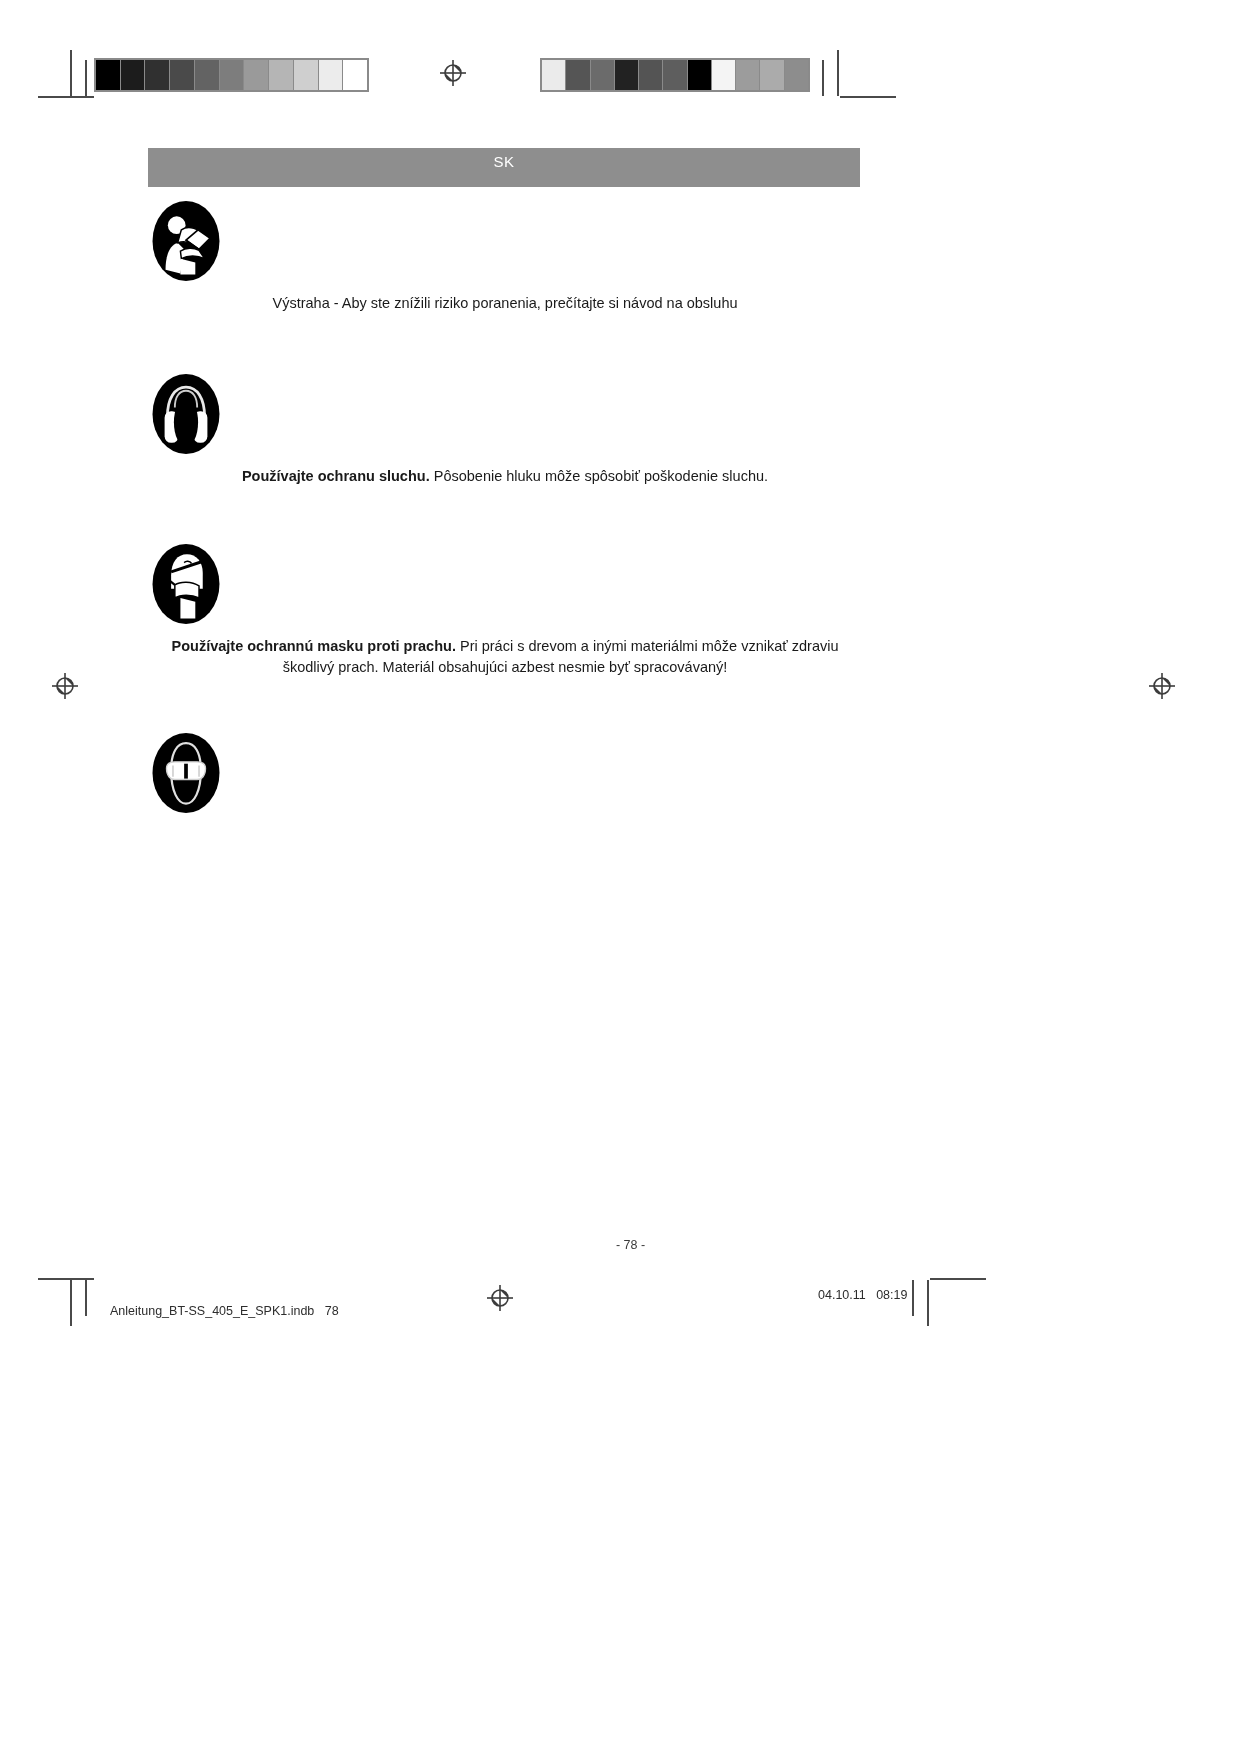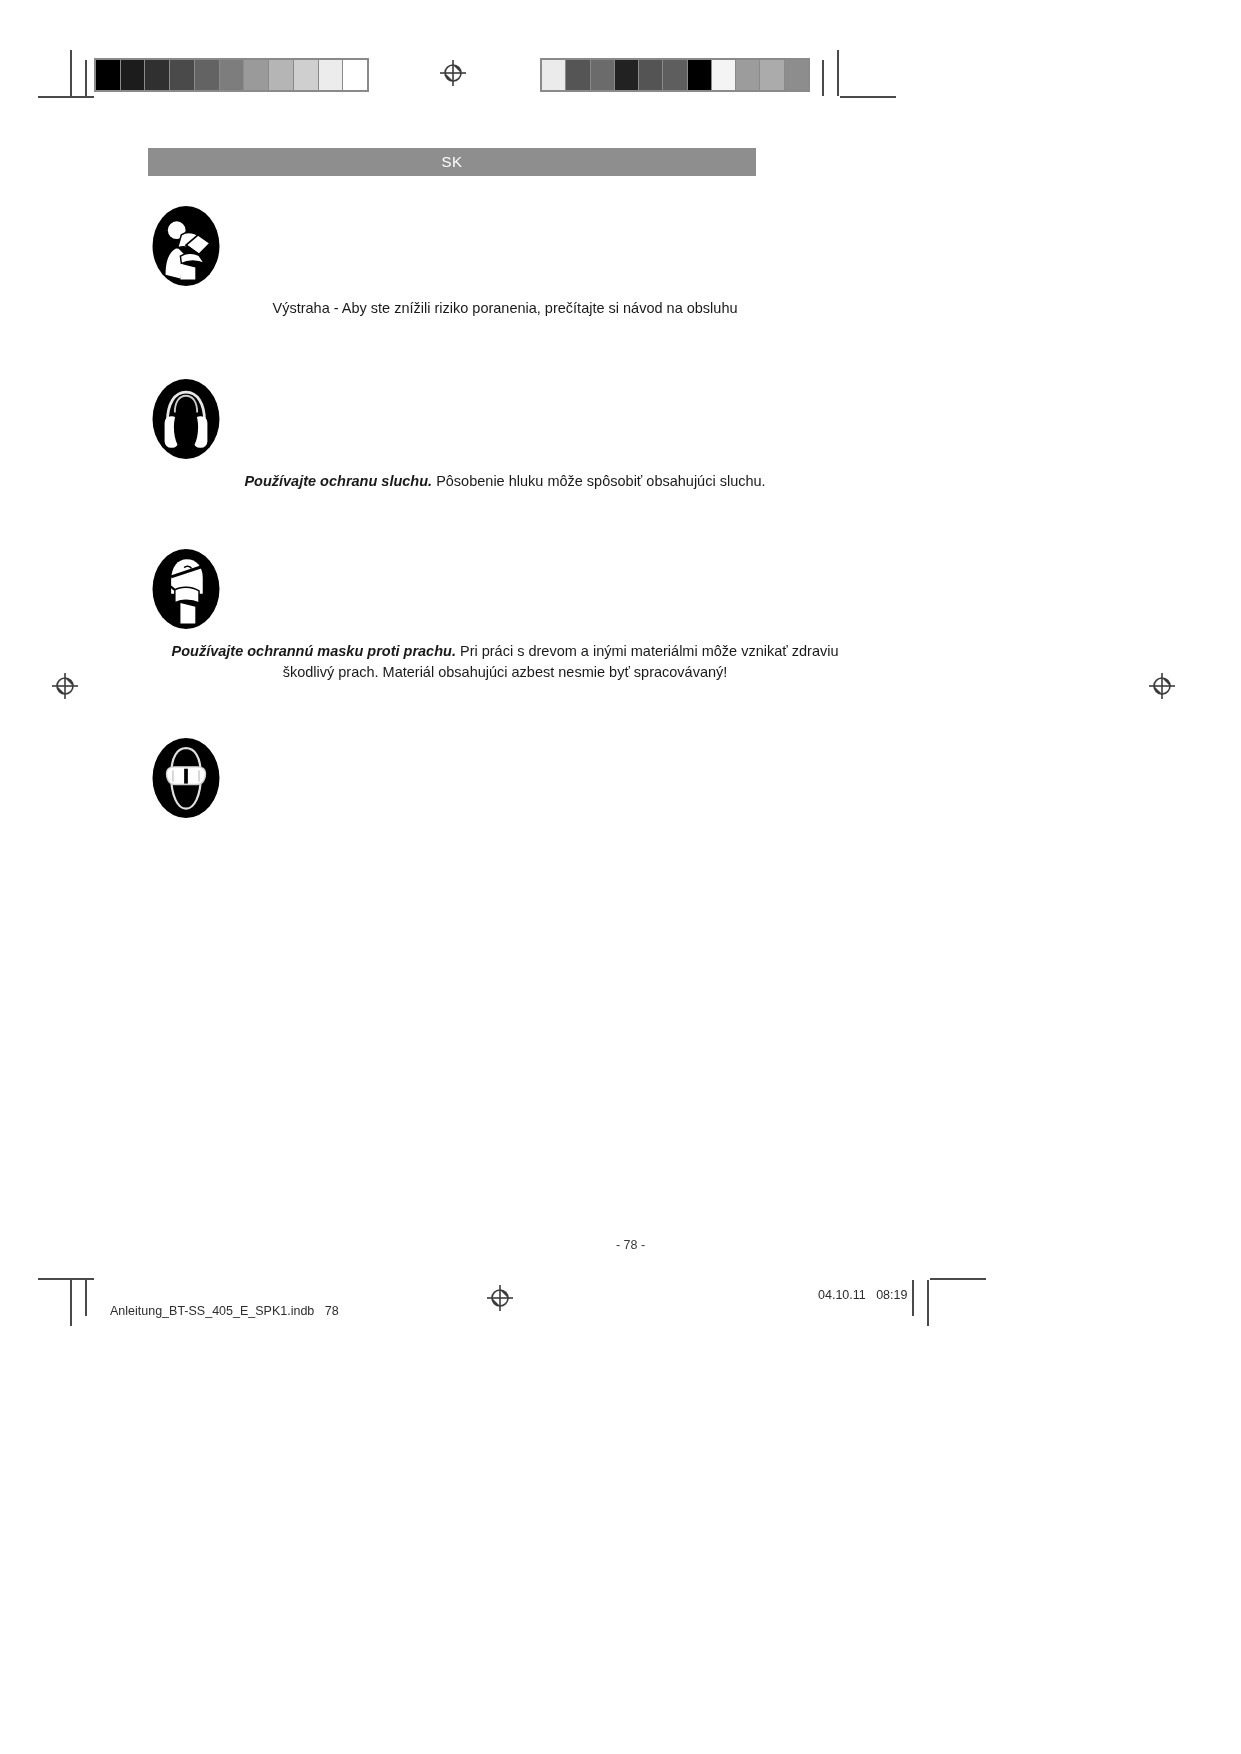--- a/index.html
+++ b/index.html
@@ -50,43 +50,42 @@
     top: 148px;
     width: 740px;
   }
 
   .lang-bar {
     background: #8e8e8e;
     color: #ffffff;
     text-align: center;
     font-size: 15px;
     letter-spacing: 0.4px;
-    padding: 5px 0 6px 0;
-    width: 608px;
-    margin-bottom: 30px;
+    padding: 5px 0 17px 0;
+    width: 712px;
+    margin-bottom: 14px;
   }
 
   .block {
     margin-bottom: 30px;
   }
   .block .pictogram {
     margin-left: 4px;
     margin-bottom: 12px;
   }
   .block .pictogram svg { display: block; }
 
   .block .caption {
     font-size: 14.5px;
     line-height: 1.42;
     max-width: 714px;
     text-align: center;
   }
   .block .caption b {
     font-weight: bold;
-    font-style: italic;
   }
 
   .sp-1 { height: 30px; }
   .sp-2 { height: 28px; }
   .sp-3 { height: 26px; }
 
   
   .page-number {
     position: absolute;
     left: 0;
@@ -218,21 +217,21 @@
       <svg viewBox="0 0 72 86" width="68" height="80">
         <ellipse cx="36" cy="43" rx="36" ry="43" fill="#000000"></ellipse>
         <path d="M16 46 C16 26 24 14 36 14 C48 14 56 26 56 46" fill="none" stroke="#e8e8e8" stroke-width="3"></path>
         <rect x="13" y="40" width="15" height="34" rx="7" fill="#ffffff"></rect>
         <rect x="44" y="40" width="15" height="34" rx="7" fill="#ffffff"></rect>
         <ellipse cx="36" cy="52" rx="13" ry="26" fill="#000000"></ellipse>
         <path d="M24 36 C24 24 29 18 36 18 C43 18 48 24 48 36" fill="none" stroke="#cccccc" stroke-width="2"></path>
       </svg>
     </div>
     <div class="caption">
-      <b>Používajte ochranu sluchu.</b><span> Pôsobenie hluku môže spôsobiť obsahujúci sluchu.</span>
+      <b>Používajte ochranu sluchu.</b><span> Pôsobenie hluku môže spôsobiť poškodenie sluchu.</span>
     </div>
   </div>
 
   <div class="sp-2"></div>
 
   <div class="block">
     <div class="pictogram">
       <svg viewBox="0 0 72 86" width="68" height="80">
         <ellipse cx="36" cy="43" rx="36" ry="43" fill="#000000"></ellipse>
         <path d="M20 34 C20 19 27 11 37 11 C47 11 54 19 54 31 L54 48 L20 48 Z" fill="#ffffff"></path>

